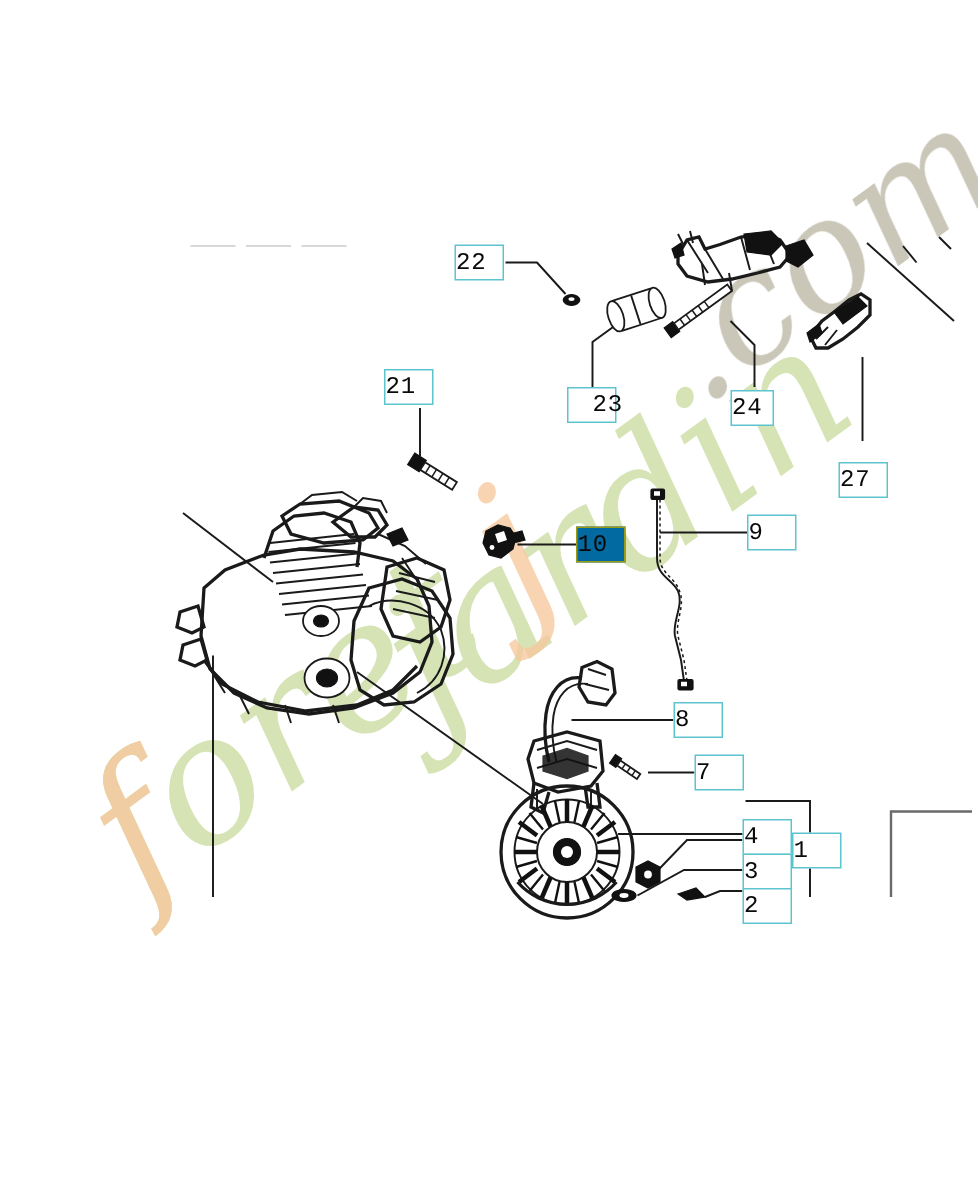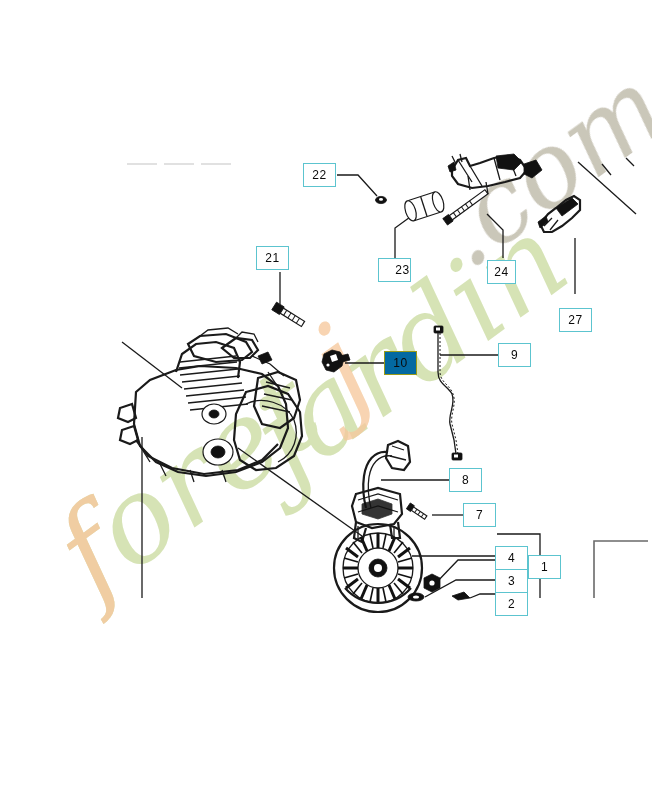--- a/index.html
+++ b/index.html
@@ -16,25 +16,24 @@
     height: 800px;
     background: #ffffff;
     overflow: hidden;
   }
   
   .label-box {
     position: absolute;
     box-sizing: border-box;
     display: flex;
     align-items: center;
-    justify-content: center;
     background: #ffffff;
     border: 1.4px solid #5cc4cf;
-    font-family: Liberation Sans, sans-serif;
-    font-size: 12px;
+    font-family: Liberation Mono, monospace;
+    font-size: 16px;
     line-height: 1;
     color: #0a0a0a;
     letter-spacing: 0.5px;
     z-index: 20;
   }
   .label-box.highlight {
     background: #0369a1;
     border: 1.4px solid #9a9a18;
   }
   .watermark-layer {

